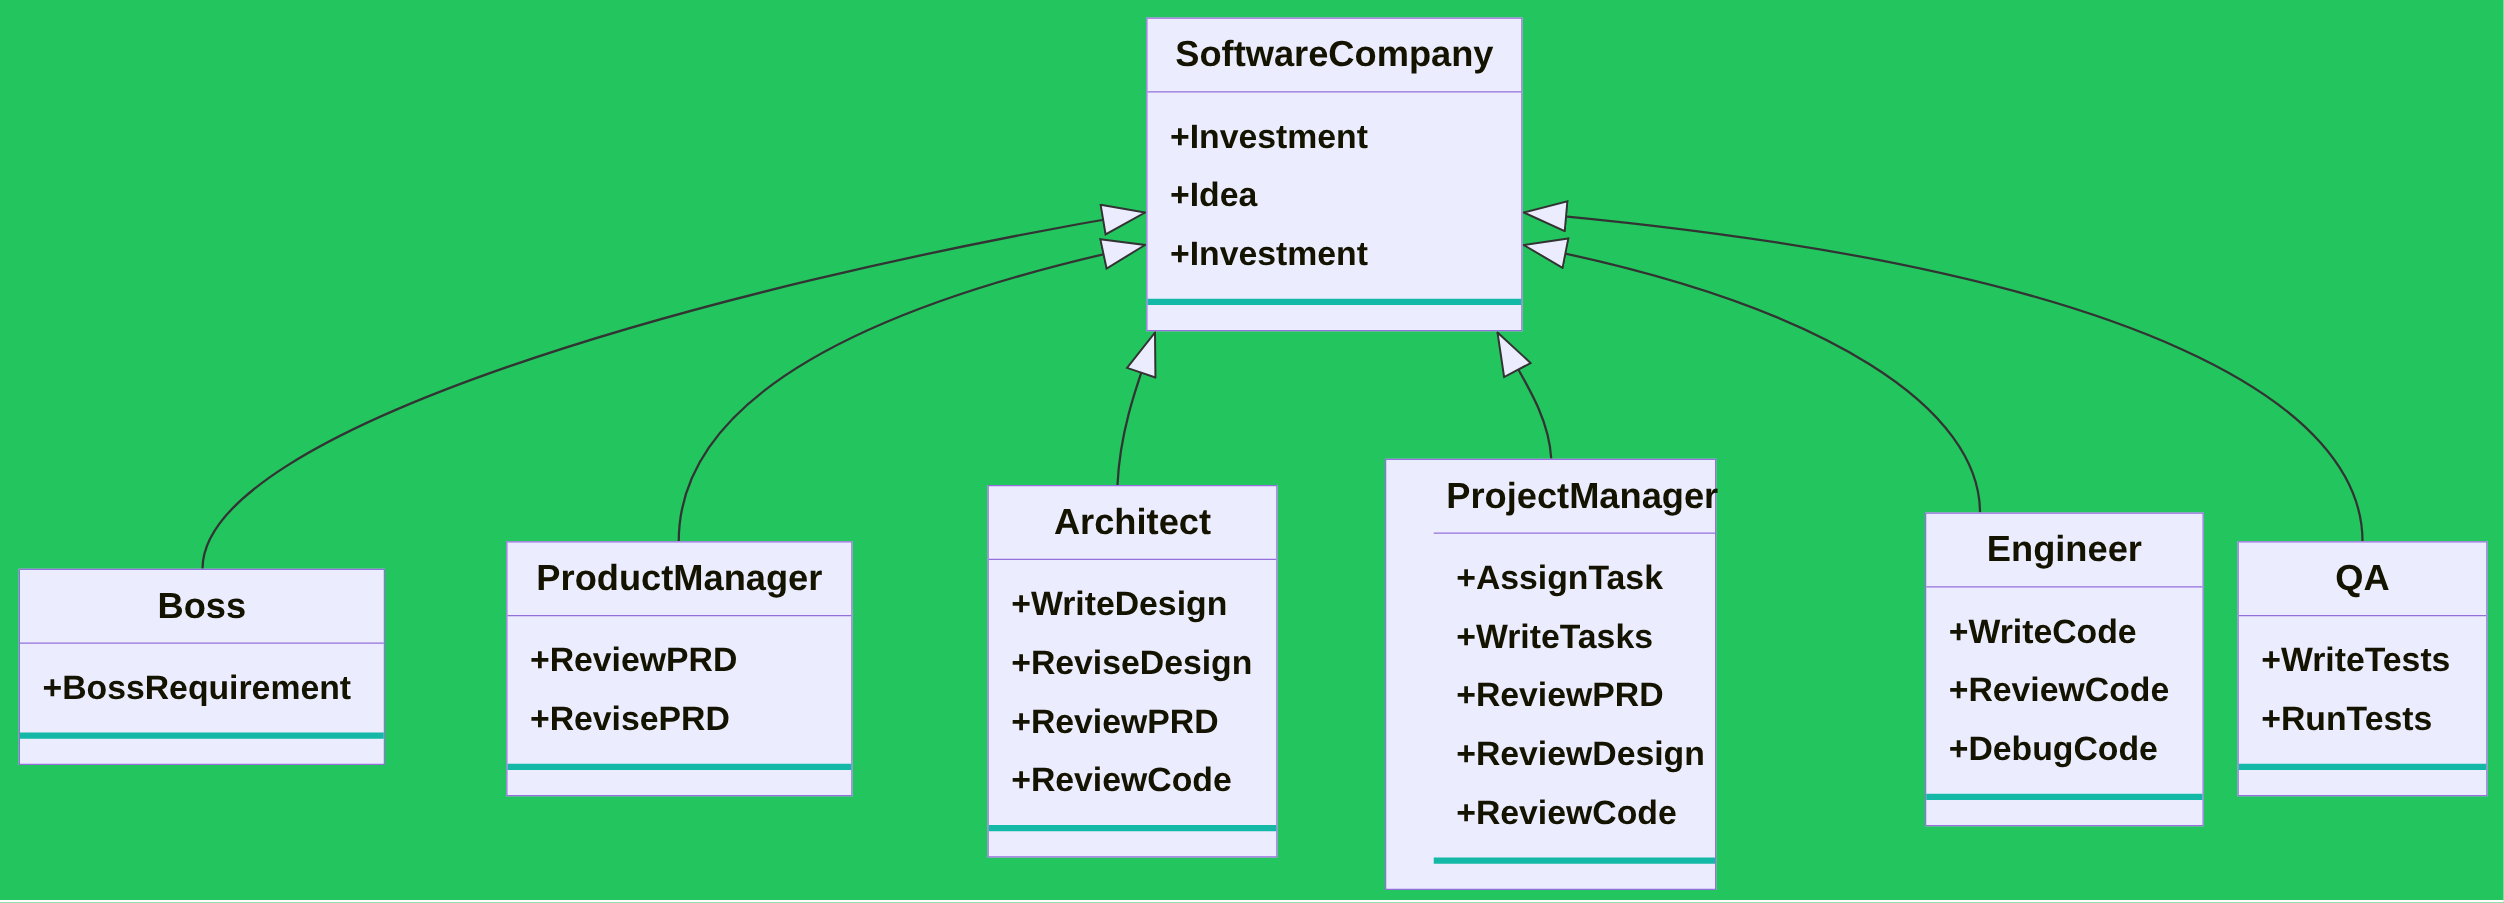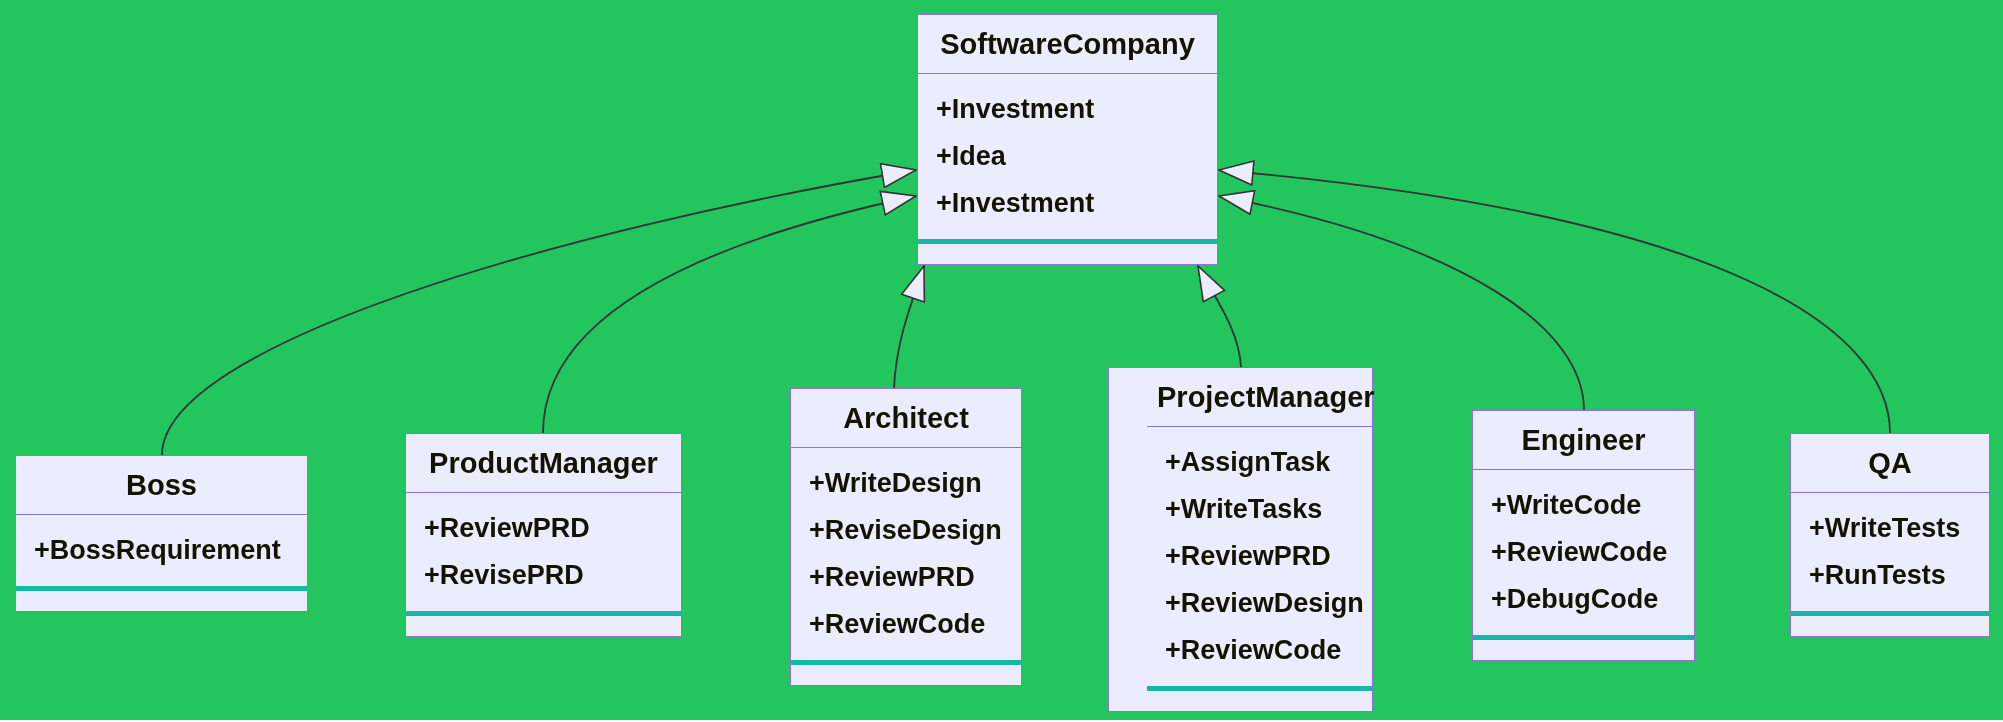--- a/index.html
+++ b/index.html
@@ -108,21 +108,21 @@
     <div class="uml-attrs">
         <div class="attr-row">+AssignTask</div>
         <div class="attr-row">+WriteTasks</div>
         <div class="attr-row">+ReviewPRD</div>
         <div class="attr-row">+ReviewDesign</div>
         <div class="attr-row">+ReviewCode</div>
       </div>
     <div class="uml-methods"></div>
   </div>
 
-  <div class="uml-class" style="left:1472px; top:410px; width:223px;">
+  <div class="uml-class" style="left:1540px; top:410px; width:223px;">
     <div class="uml-title">Engineer</div>
     <div class="uml-attrs">
         <div class="attr-row">+WriteCode</div>
         <div class="attr-row">+ReviewCode</div>
         <div class="attr-row">+DebugCode</div>
       </div>
     <div class="uml-methods"></div>
   </div>
 
   <div class="uml-class" style="left:1790px; top:433px; width:200px;">

